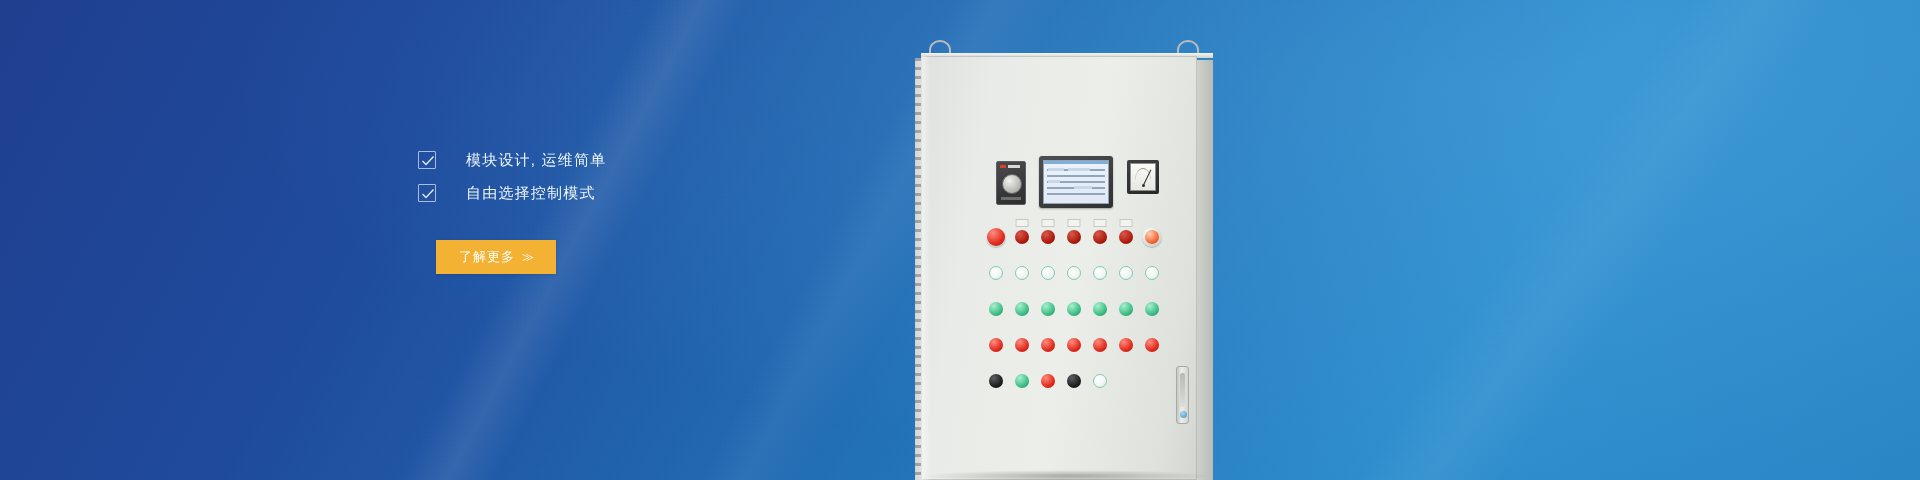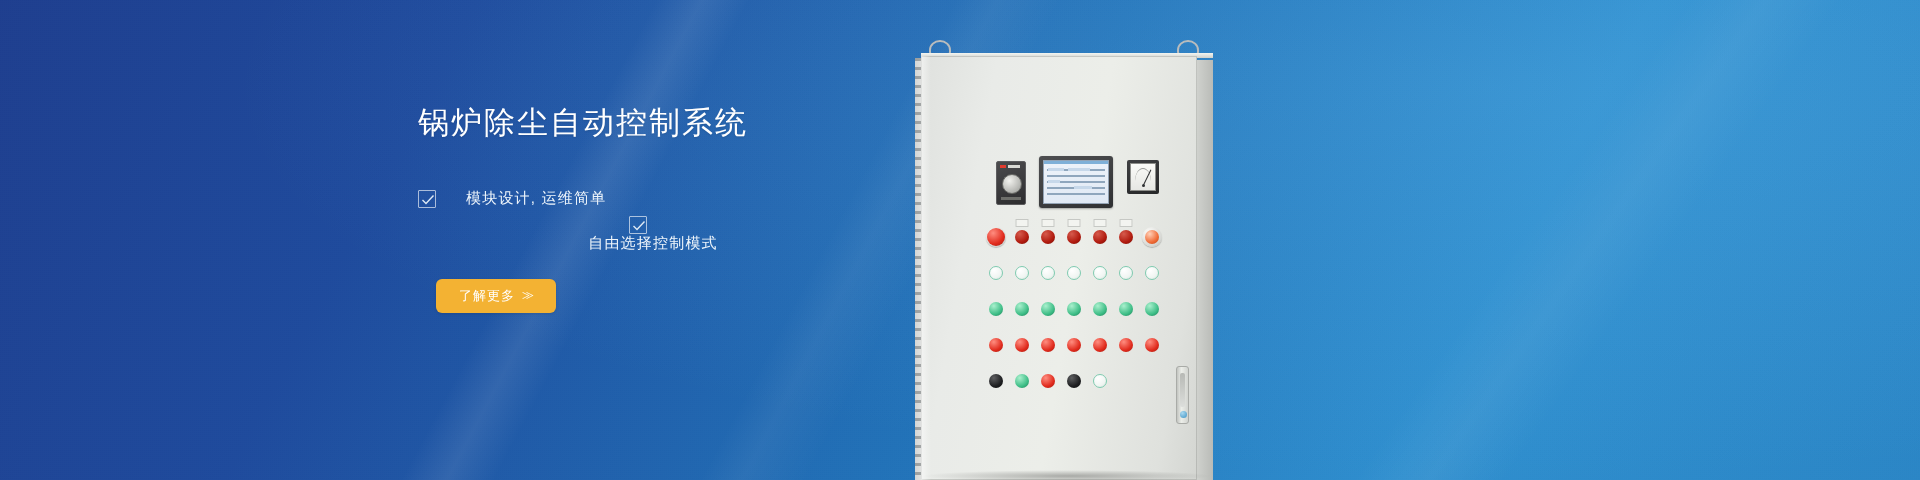--- a/index.html
+++ b/index.html
@@ -43,36 +43,36 @@
   .copy{position:absolute;left:418px;top:104px;width:470px;}
   .headline{
     font-size:31px;line-height:1.25;color:#ffffff;letter-spacing:2px;
     font-weight:400;margin:0;white-space:nowrap;
     text-shadow:0 1px 2px rgba(0,0,0,.12);
   }
   .features{list-style:none;margin:40px 0 0 0;padding:0;}
   .feature{
     display:flex;align-items:center;height:32px;margin-bottom:1px;
   }
-  .feature + .feature{margin-top:1px;flex-direction:column;}
+  .feature + .feature{margin-top:1px;}
   .chk{
     width:18px;height:18px;flex:0 0 18px;margin-right:30px;
     border:1px solid rgba(255,255,255,.62);border-radius:1px;
     position:relative;box-sizing:border-box;
   }
   .chk svg{position:absolute;left:2px;top:2px;}
   .feature-label{
     font-size:15px;color:#eef5fb;letter-spacing:1.2px;white-space:nowrap;
   }
   .cta{
     display:inline-flex;align-items:center;justify-content:center;
     margin-top:30px;margin-left:18px;
     width:120px;height:34px;background:#f3b233;
     color:#ffffff;font-size:13px;letter-spacing:1px;
-    border:none;cursor:pointer;border-radius:6px;
+    border:none;cursor:pointer;border-radius:0;
     box-shadow:0 1px 3px rgba(0,0,0,.12);
   }
   .cta .arrow{margin-left:7px;font-size:12px;letter-spacing:-1px;}
 
   
   .cabinet-wrap{position:absolute;left:905px;top:0;width:330px;height:480px;}
 
   .eye{position:absolute;width:18px;height:16px;border:2.5px solid #b9bcbd;
        border-radius:50% 50% 40% 40%;background:transparent;}
   .eye.l{left:24px;top:40px;}
@@ -209,21 +209,20 @@
 <div class="banner">
 
   <div class="streak streak-a"></div>
   <div class="streak streak-b"></div>
   <div class="streak streak-c"></div>
   <div class="vignette"></div>
   <div class="noise"></div>
 
   <div class="copy">
 
-    <h1 class="headline">锅炉除尘自动控制系统</h1>
 
     <ul class="features">
 
       <li class="feature">
         <span class="chk">
           <svg width="14" height="14" viewBox="0 0 14 14">
             <path d="M1.5 7 L5 10.5 L12.5 2.5" fill="none" stroke="#dfeaf5" stroke-width="1.4"></path>
           </svg>
         </span>
         <span class="feature-label">模块设计, 运维简单</span>

